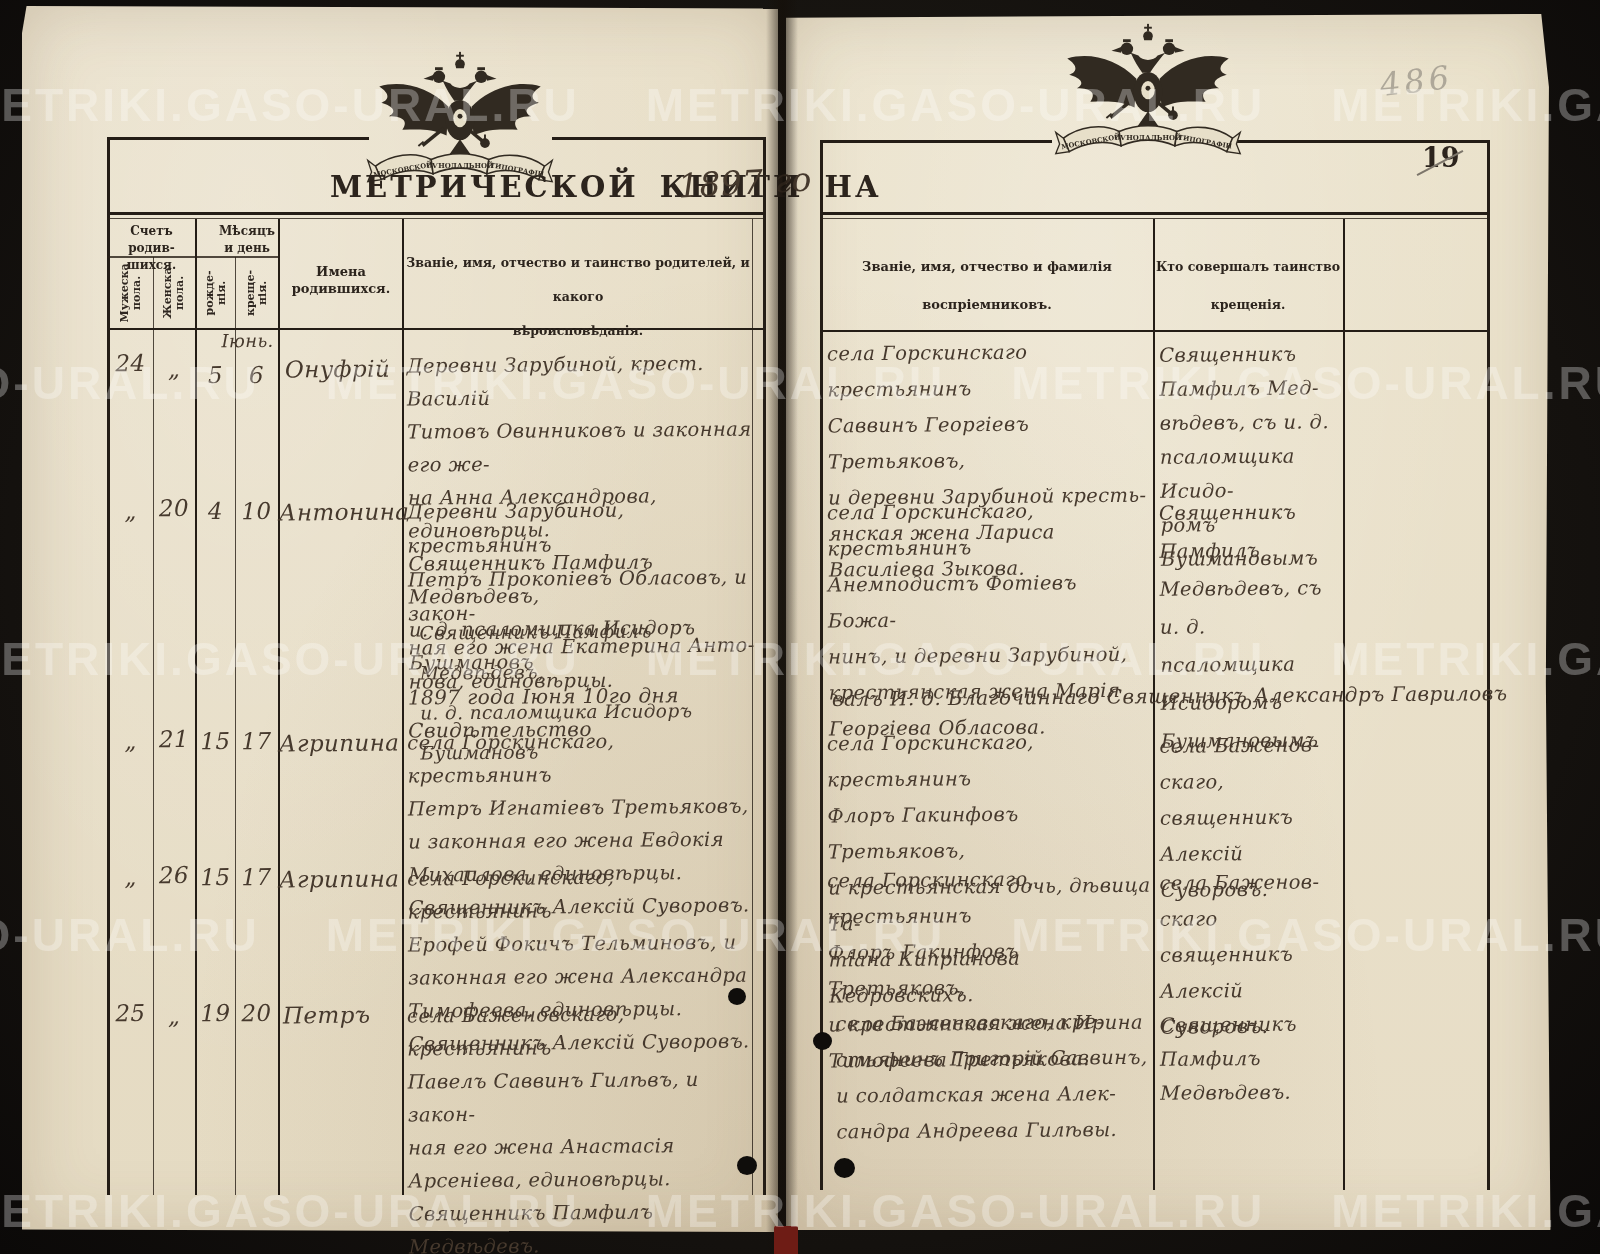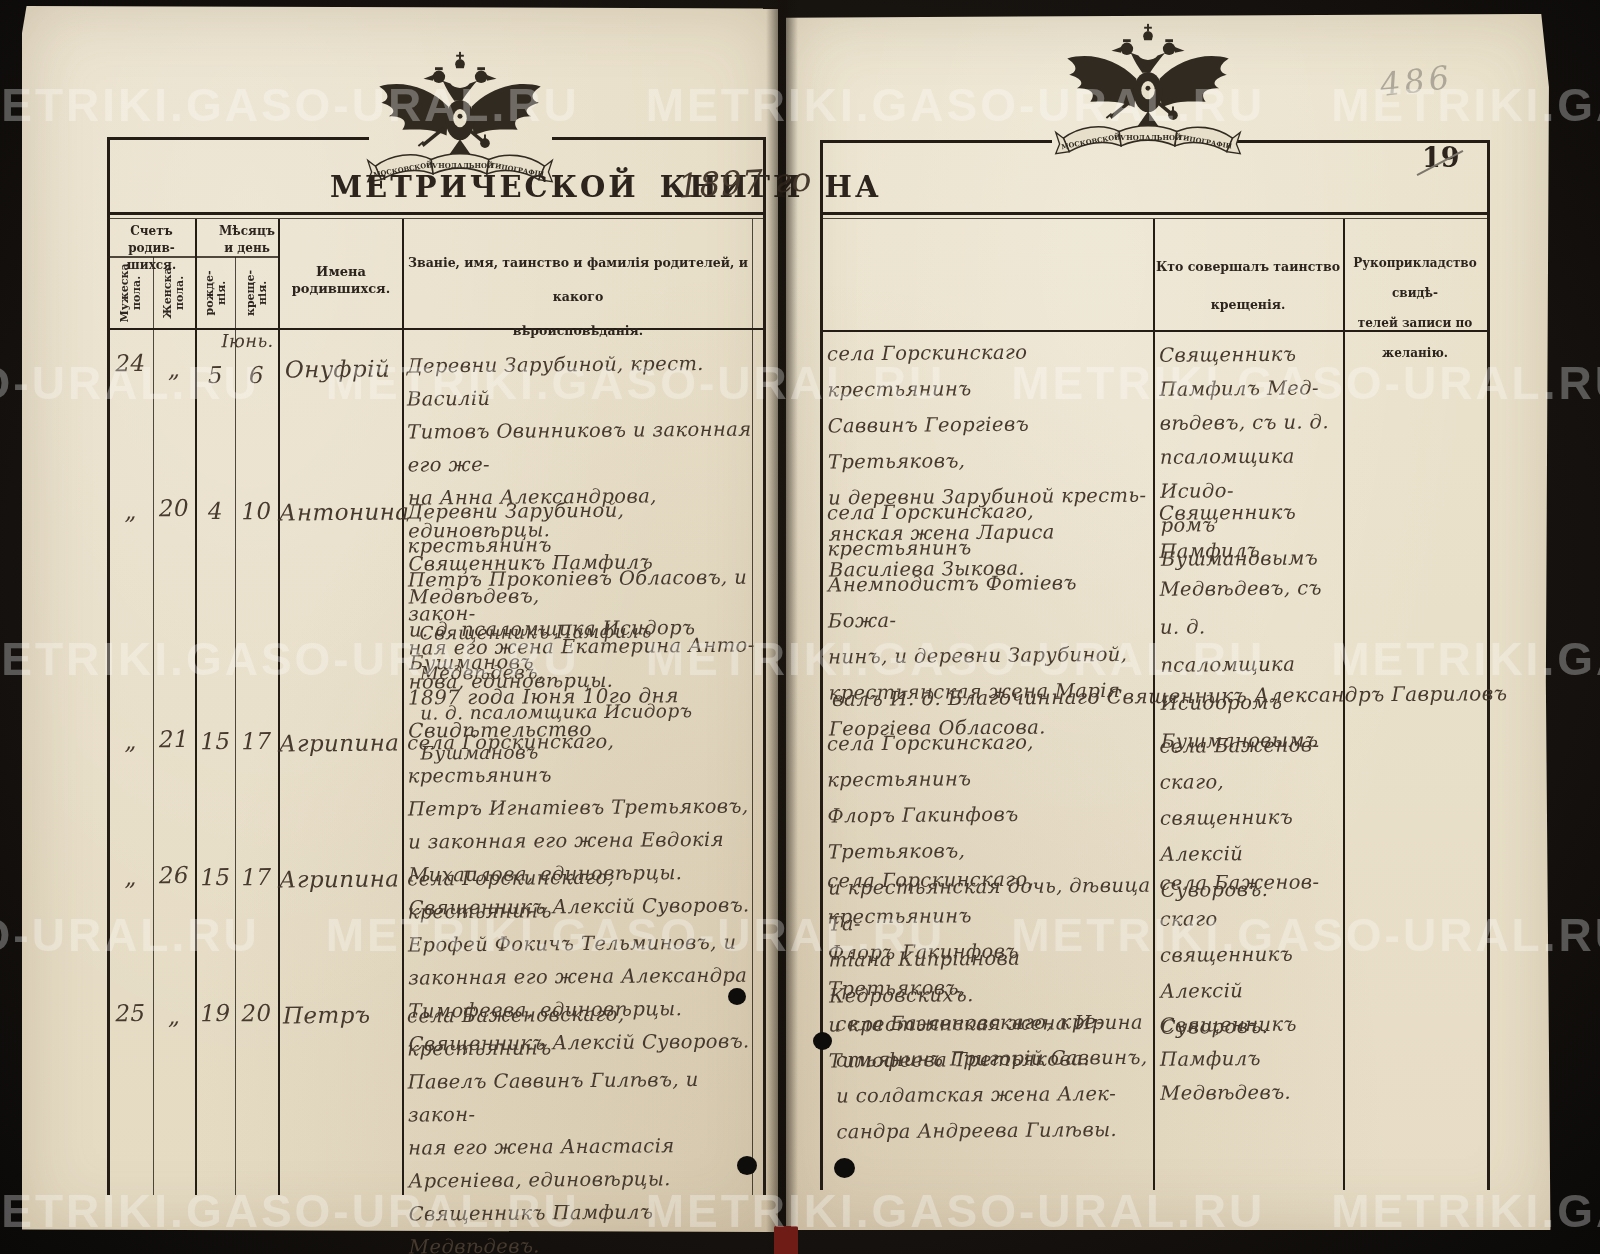--- a/index.html
+++ b/index.html
@@ -135,21 +135,21 @@
     </div>
   <div class="vcell" style="left:196px;top:258px;width:39px;height:70px">
       <div class="vtext">рожде-
 нія.</div>
     </div>
   <div class="vcell" style="left:235px;top:258px;width:43px;height:70px">
       <div class="vtext">креще-
 нія.</div>
     </div>
   <div class="printed phead" style="left:280px;top:263px;width:122px;font-size:13px">Имена родившихся.</div>
-  <div class="printed phead" style="left:404px;top:246px;width:348px;font-size:12.5px;line-height:34px">Званіе, имя, таинство и фамилія родителей, и какого
+  <div class="printed phead" style="left:404px;top:246px;width:348px;font-size:12.5px;line-height:34px">Званіе, имя, отчество и таинство родителей, и какого
 вѣроисповѣданія.</div>
 
   <div class="hand" style="left:200px;top:330px;width:95px;font-size:18px;text-align:center">Іюнь.</div>
 
   <div class="hand num" style="left:108px;top:350px;width:45px">24</div>
   <div class="hand num" style="left:153px;top:356px;width:42px">„</div>
   <div class="hand num" style="left:196px;top:362px;width:39px">5</div>
   <div class="hand num" style="left:235px;top:362px;width:43px">6</div>
   <div class="hand big" style="left:285px;top:356px">Онуфрій</div>
   <div class="hand entry" style="left:408px;top:348px;width:352px">Деревни Зарубиной, крест. Василій
@@ -219,24 +219,24 @@
   <div class="strike" style="left:1414px;top:162px;width:52px"></div>
 
 
   <div class="ln" style="left:820px;top:212px;width:667px;height:3px"></div>
   <div class="ln soft" style="left:820px;top:218px;width:667px;height:1px"></div>
 
   <div class="ln" style="left:1153px;top:219px;width:1.6px;height:971px"></div>
   <div class="ln" style="left:1343px;top:219px;width:1.6px;height:971px"></div>
   <div class="ln" style="left:820px;top:330px;width:667px;height:2px"></div>
 
+  <div class="printed phead" style="left:822px;top:248px;width:330px;font-size:13px;line-height:38px">Званіе, имя, отчество и фамилія
+воспріемниковъ.</div>
   <div class="printed phead" style="left:1155px;top:248px;width:186px;font-size:12.5px;line-height:38px">Кто совершалъ таинство
 крещенія.</div>
-  <div class="printed phead" style="left:1345px;top:248px;width:140px;font-size:12px;line-height:30px">Рукоприкладство свидѣ-
-телей записи по желанію.</div>
 
   <div class="hand entryR" style="left:828px;top:335px;width:322px">села Горскинскаго крестьянинъ
 Саввинъ Георгіевъ Третьяковъ,
 и деревни Зарубиной кресть-
 янская жена Лариса
 Василіева Зыкова.</div>
   <div class="hand entryR" style="left:1160px;top:338px;width:180px;line-height:34px">Священникъ
 Памфилъ Мед-
 вѣдевъ, съ и. д.
 псаломщика Исидо-

